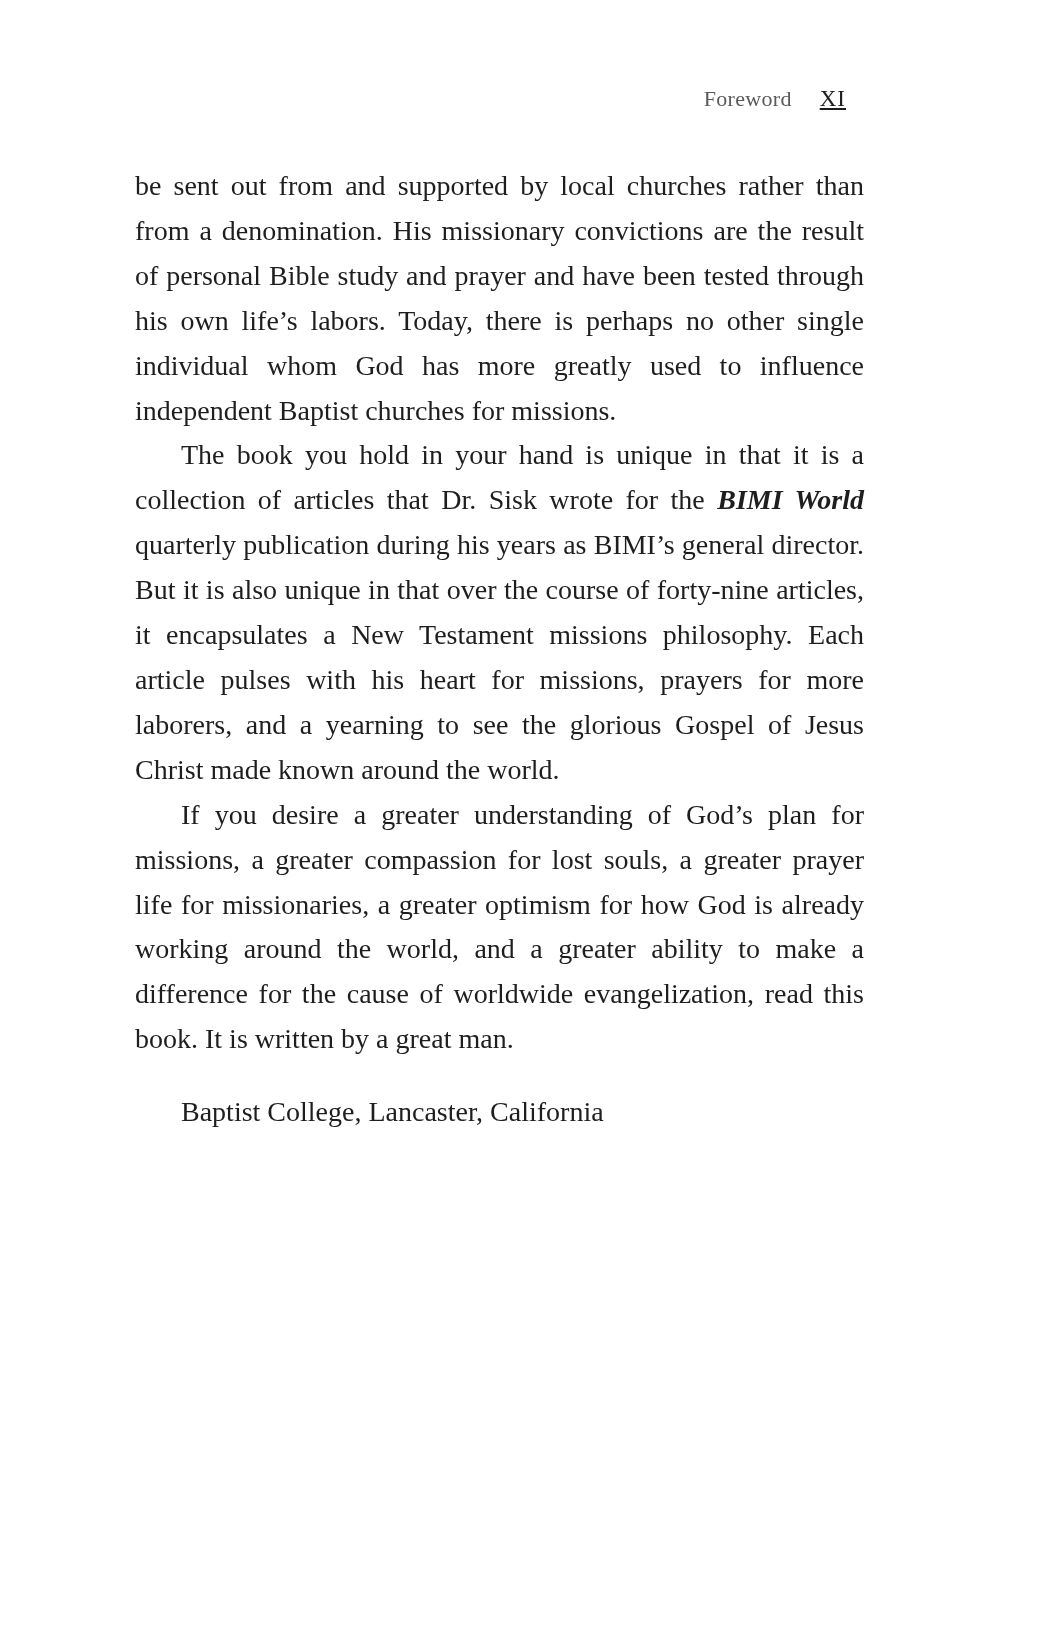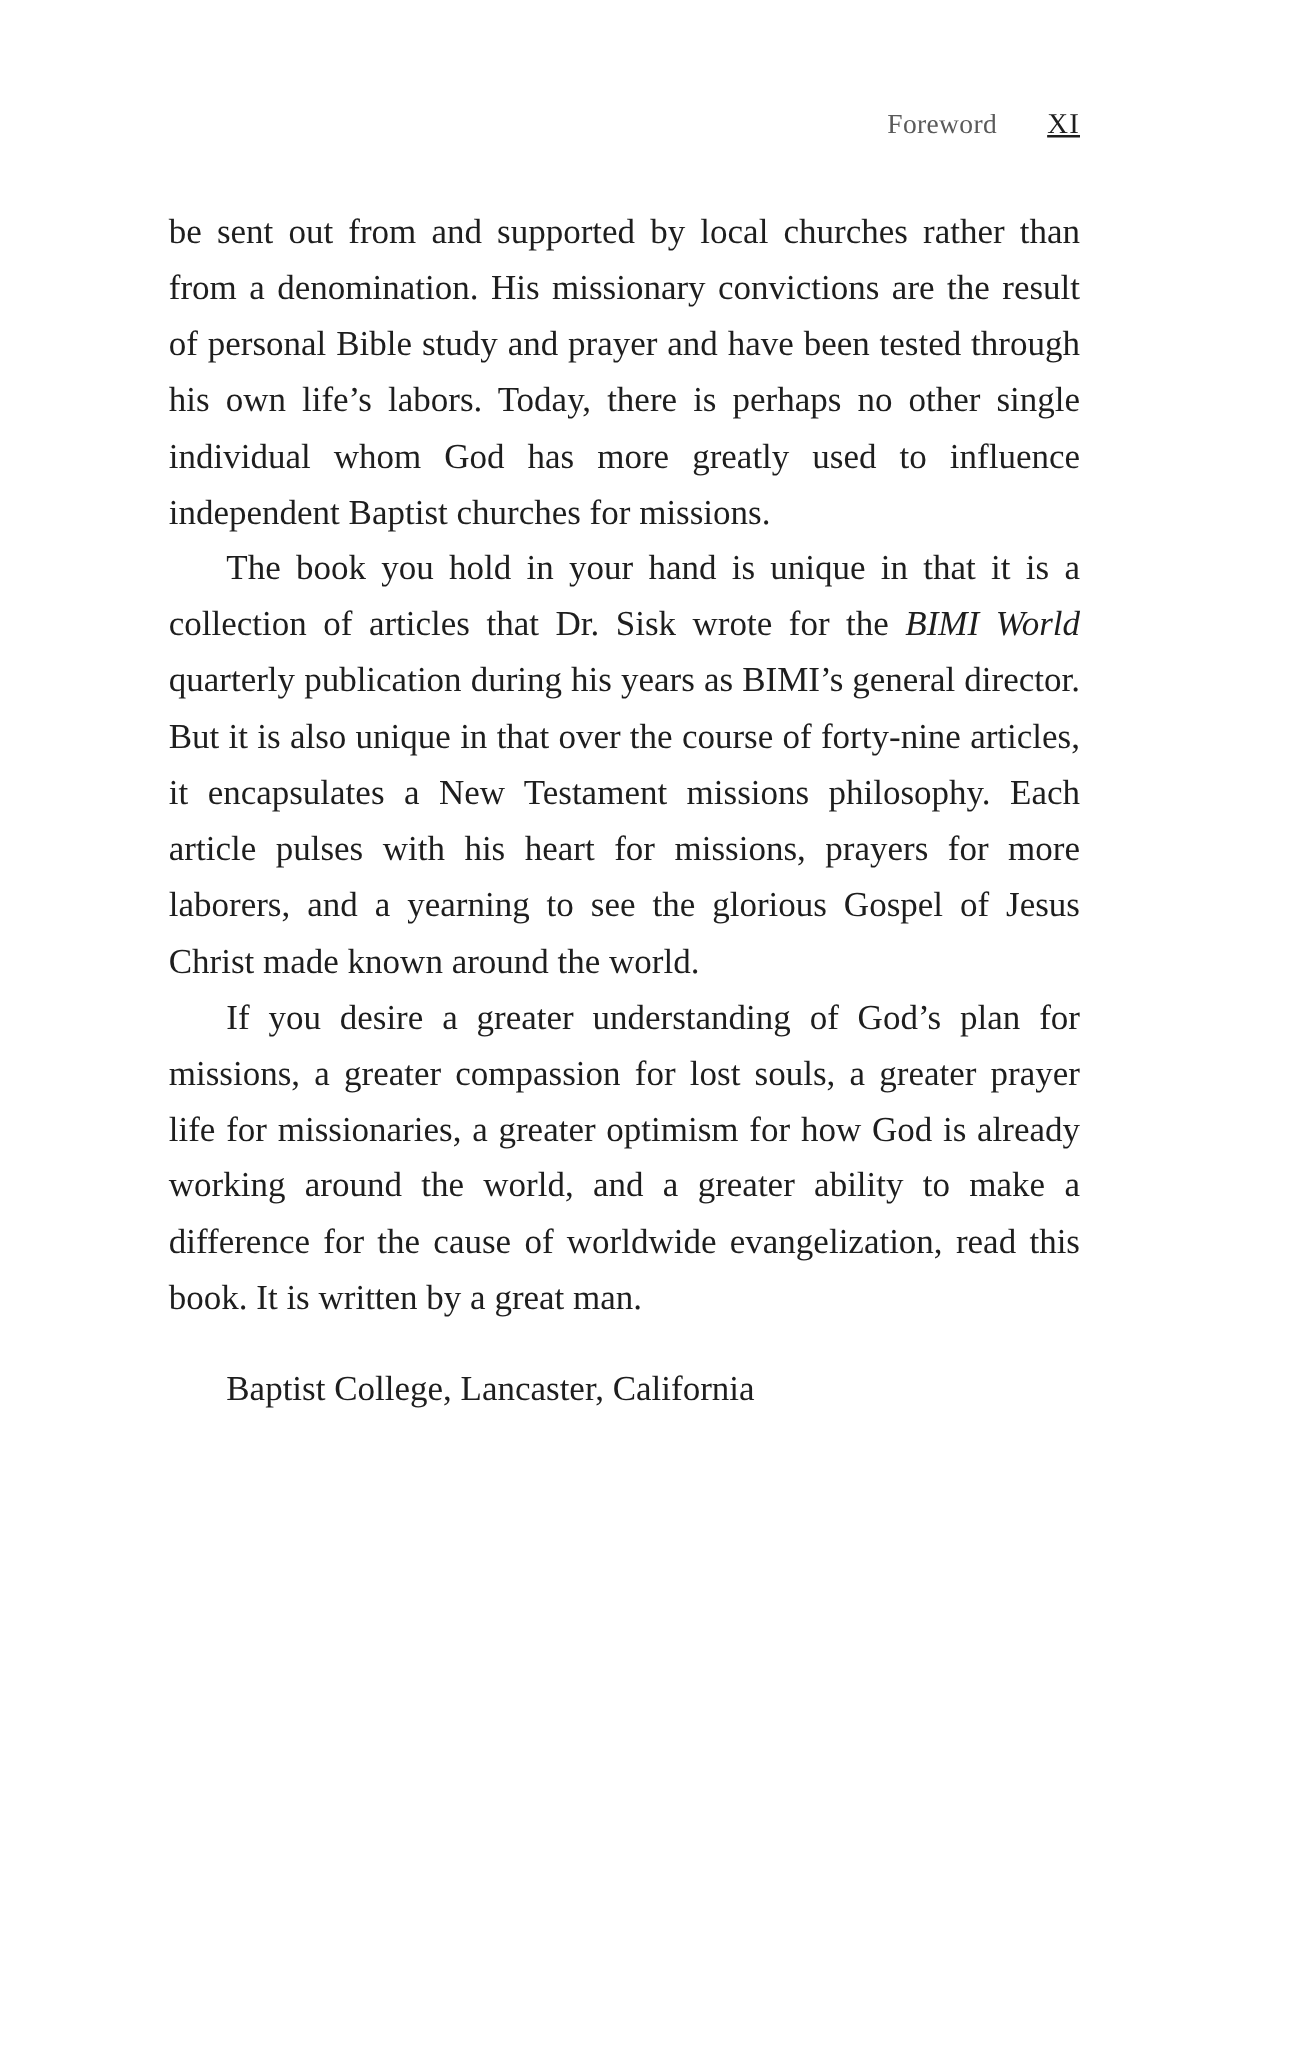--- a/index.html
+++ b/index.html
@@ -11,24 +11,24 @@
       width: 1050px;
       height: 1650px;
       position: relative;
       overflow: hidden;
       font-family: "Liberation Serif", "DejaVu Serif", serif;
       color: #1e1e1e;
     }
     .running-header {
       position: absolute;
       top: 86px;
-      right: 186px;
+      right: 204px;
       display: flex;
       align-items: baseline;
-      gap: 40px;
+      gap: 28px;
     }
     .running-title {
       font-size: 22px;
       color: #5a5a5a;
       letter-spacing: 0.3px;
     }
     .page-number {
       font-size: 23px;
       color: #1e1e1e;
       letter-spacing: 1px;
@@ -45,20 +45,21 @@
     .para {
       margin: 0;
       text-align: justify;
       text-align-last: left;
     }
     .para.indent {
       text-indent: 46px;
     }
     .para em {
       font-style: italic;
+      font-weight: bold;
     }
     .signature {
       position: absolute;
       top: 1090px;
       left: 181px;
       width: 690px;
       font-size: 28px;
       line-height: 44.9px;
     }
     .signature p {

